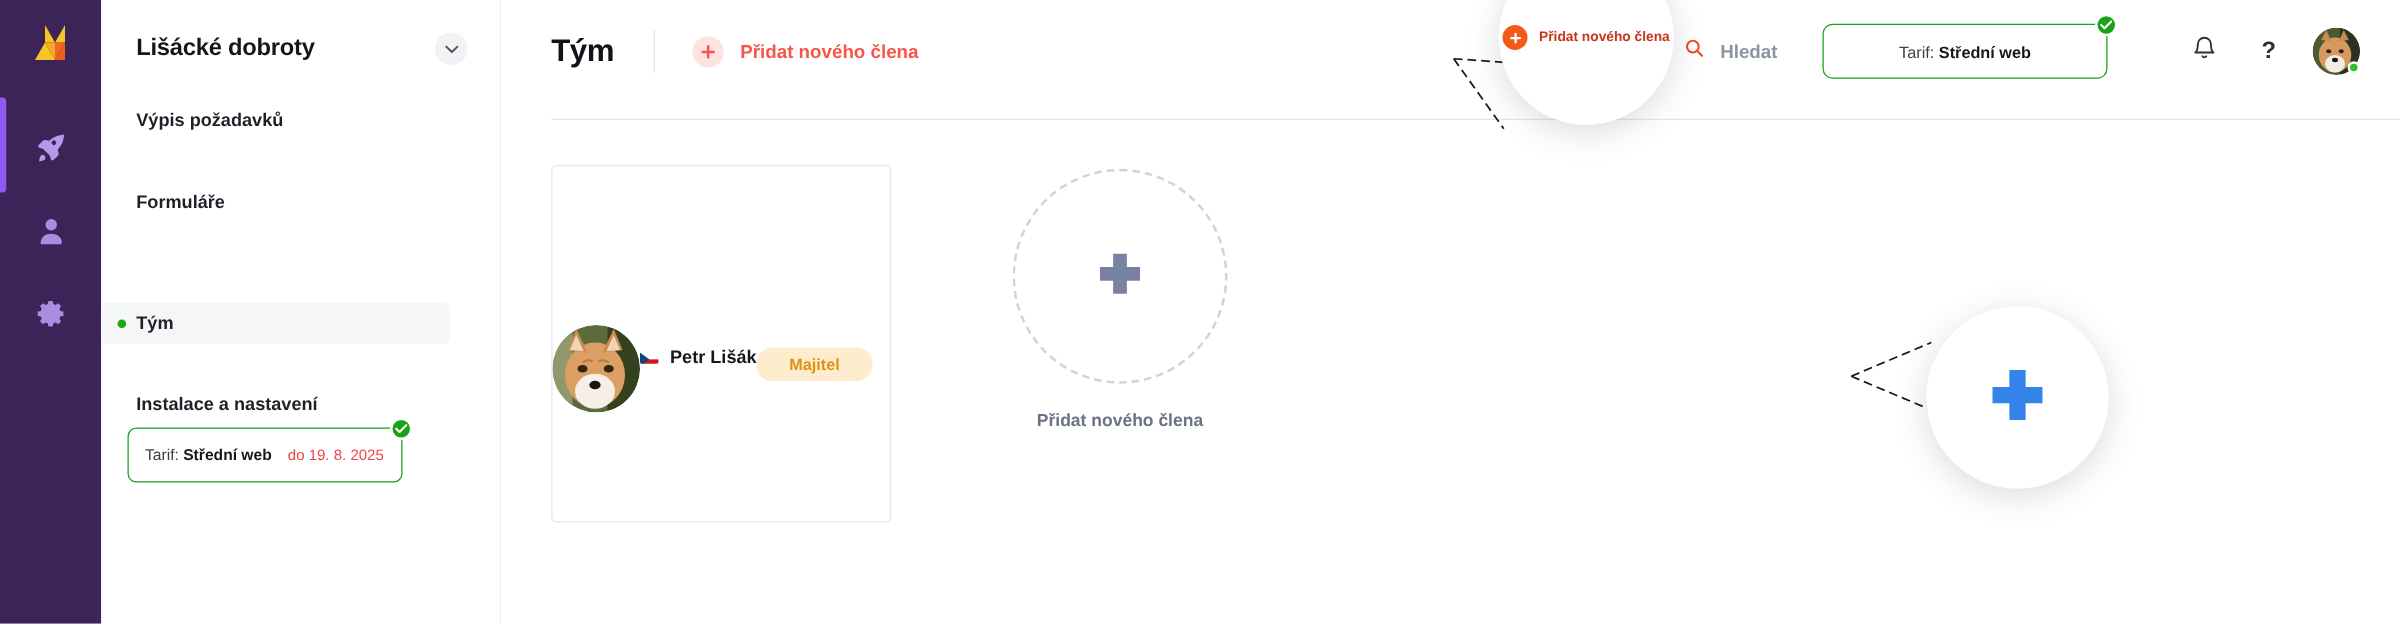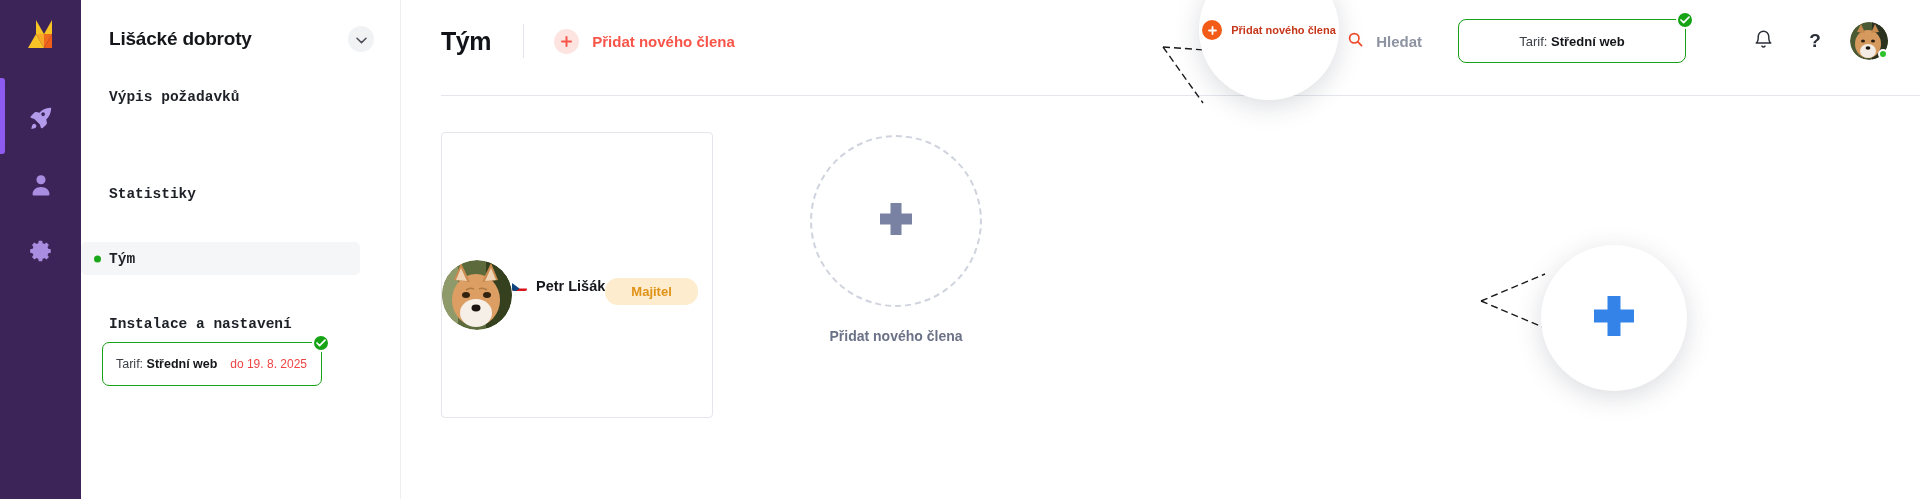--- a/index.html
+++ b/index.html
@@ -37,21 +37,21 @@
   }
   .ws-head {
     display: flex; align-items: center; justify-content: space-between;
     padding: 26px 26px 0 28px;
   }
   .ws-title { font-size: 19px; font-weight: 700; color: #14161a; letter-spacing: -.2px; }
   .ws-chevron {
     width: 26px; height: 26px; border-radius: 50%; background: #f1f2f4;
     display: flex; align-items: center; justify-content: center; cursor: pointer;
   }
-  .nav { margin-top: 28px; padding: 0 20px 0 0; font-family: Liberation Mono, monospace; }
+  .nav { margin-top: 28px; padding: 0 20px 0 0; }
   .nav-item {
     position: relative;
     height: 33px; display: flex; align-items: center;
     padding-left: 28px; margin: 0 20px 0 0;
     font-size: 14.5px; color: #1d2026; font-weight: 600;
     border-radius: 5px; cursor: pointer;
   }
   .nav-spacer { height: 32px; }
   .nav-item.active { background: #f5f6f7; }
   .nav-dot {
@@ -226,24 +226,24 @@
             </svg>
         </span>
       </div>
     </div>
 
     <div class="nav">
       <div class="nav-item">
         <span>Výpis požadavků</span>
       </div>
       <div class="nav-spacer"></div>
+      <div class="nav-item">
+        <span>Formuláře</span>
+      </div>
       <div class="nav-spacer"></div>
-      <div class="nav-item">
-        <span>Statistiky</span>
-      </div>
       <div class="nav-spacer"></div>
       <div class="nav-item active">
         <span class="nav-dot"></span>
         <span>Tým</span>
       </div>
       <div class="nav-spacer"></div>
       <div class="nav-item">
         <span>Instalace a nastavení</span>
       </div>
     </div>

